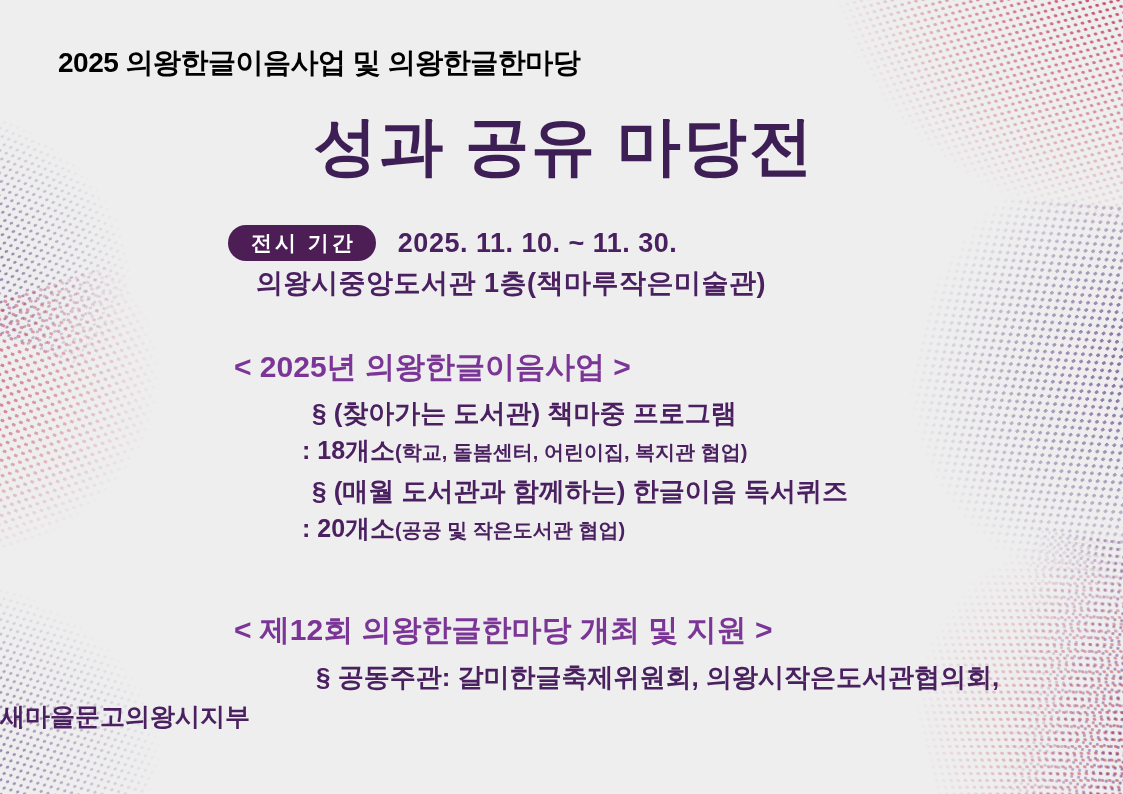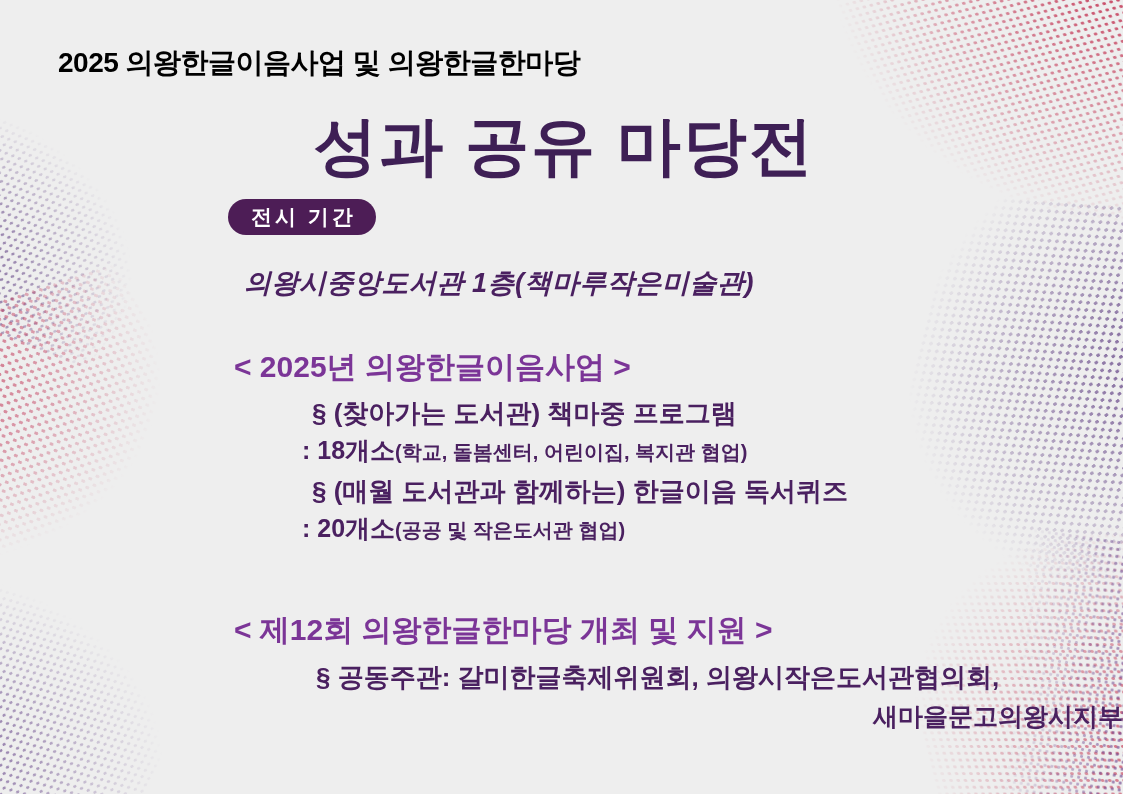--- a/index.html
+++ b/index.html
@@ -93,40 +93,40 @@
   }
 
   #main-title {
     position:absolute; left:5px; right:0; top:103px;
     text-align:center;
     font-size:64px; font-weight:bold; letter-spacing:2px;
     color:#3e1f55;
   }
 
   .info-row { position:absolute; display:flex; align-items:center; }
-  #info-row-period { left:228px; top:199px; }
+  #info-row-period { left:228px; top:225px; }
   #info-row-venue  { left:228px; top:265px; }
 
   .pill {
     background:#4d1d56; color:#ffffff;
     border-radius:999px;
     font-size:21px; font-weight:bold;
     letter-spacing:3px;
     padding:7px 20px 8px 23px;
     line-height:1;
     white-space:nowrap;
   }
   .info-value {
     margin-left:22px;
     font-size:27px; font-weight:bold;
     color:#4a2060;
     letter-spacing:0.5px;
     white-space:nowrap;
   }
-  #info-row-venue .info-value { margin-left:16px;font-style:italic; }
+  #info-row-venue .info-value { margin-left:28px; }
 
   .section-head {
     position:absolute;
     font-size:30px; font-weight:bold;
     color:#7b3597;
     letter-spacing:0px;
     white-space:nowrap;
   }
   #section-head-1 { left:234px; top:347px; }
   #section-head-2 { left:234px; top:610px; }
@@ -145,21 +145,21 @@
     white-space:nowrap;
   }
   .small-paren { font-size:20px; }
 
   #bullet-1   { left:272px; top:396px; }
   #subline-1  { left:302px; top:434px; }
   #bullet-2   { left:272px; top:474px; }
   #subline-2  { left:302px; top:512px; }
   #bullet-3   { left:272px; top:553px; }
   #bullet-4   { left:276px; top:660px; }
-  #subline-4  { left:0; right:0; top:700px; text-align:right; }
+  #subline-4  { left:0; right:0; top:700px; text-align:left; }
   #subline-4.sub-line { white-space:nowrap; }
 </style>
 </head>
 <body>
 
 <div class="deco dotwave" id="deco-left-top"></div>
 <div class="deco dotwave" id="deco-left-mid"></div>
 <div class="deco dotwave" id="deco-left-bot"></div>
 <div class="deco dotwave" id="deco-right-top"></div>
 <div class="deco dotwave" id="deco-right-mid"></div>
@@ -167,20 +167,21 @@
 <div class="deco dotwave" id="deco-right-edge"></div>
 
 <div class="content">
 
   <div id="header-line">2025 의왕한글이음사업 및 의왕한글한마당</div>
 
   <div id="main-title">성과 공유 마당전</div>
 
   <div class="info-row" id="info-row-period">
     <span class="pill">전시 기간</span>
+    <span class="info-value">2025. 11. 10. ~ 11. 30.</span>
   </div>
 
   <div class="info-row" id="info-row-venue">
     <span class="info-value">의왕시중앙도서관 1층(책마루작은미술관)</span>
   </div>
 
   <div class="section-head" id="section-head-1">&lt; 2025년 의왕한글이음사업 &gt;</div>
 
   <div class="bullet-line" id="bullet-1">§ (찾아가는 도서관) 책마중 프로그램</div>
 

